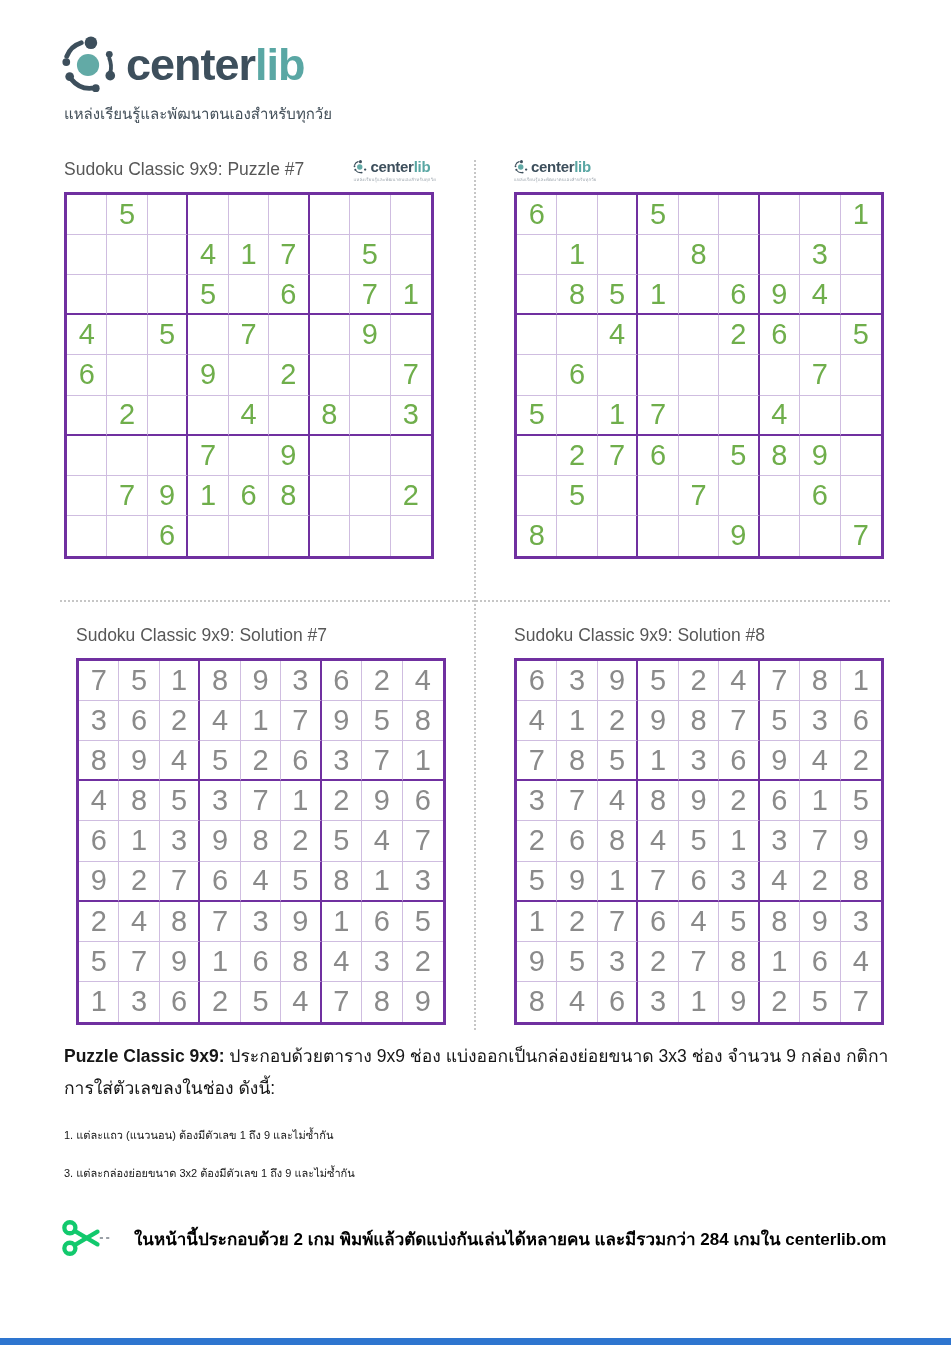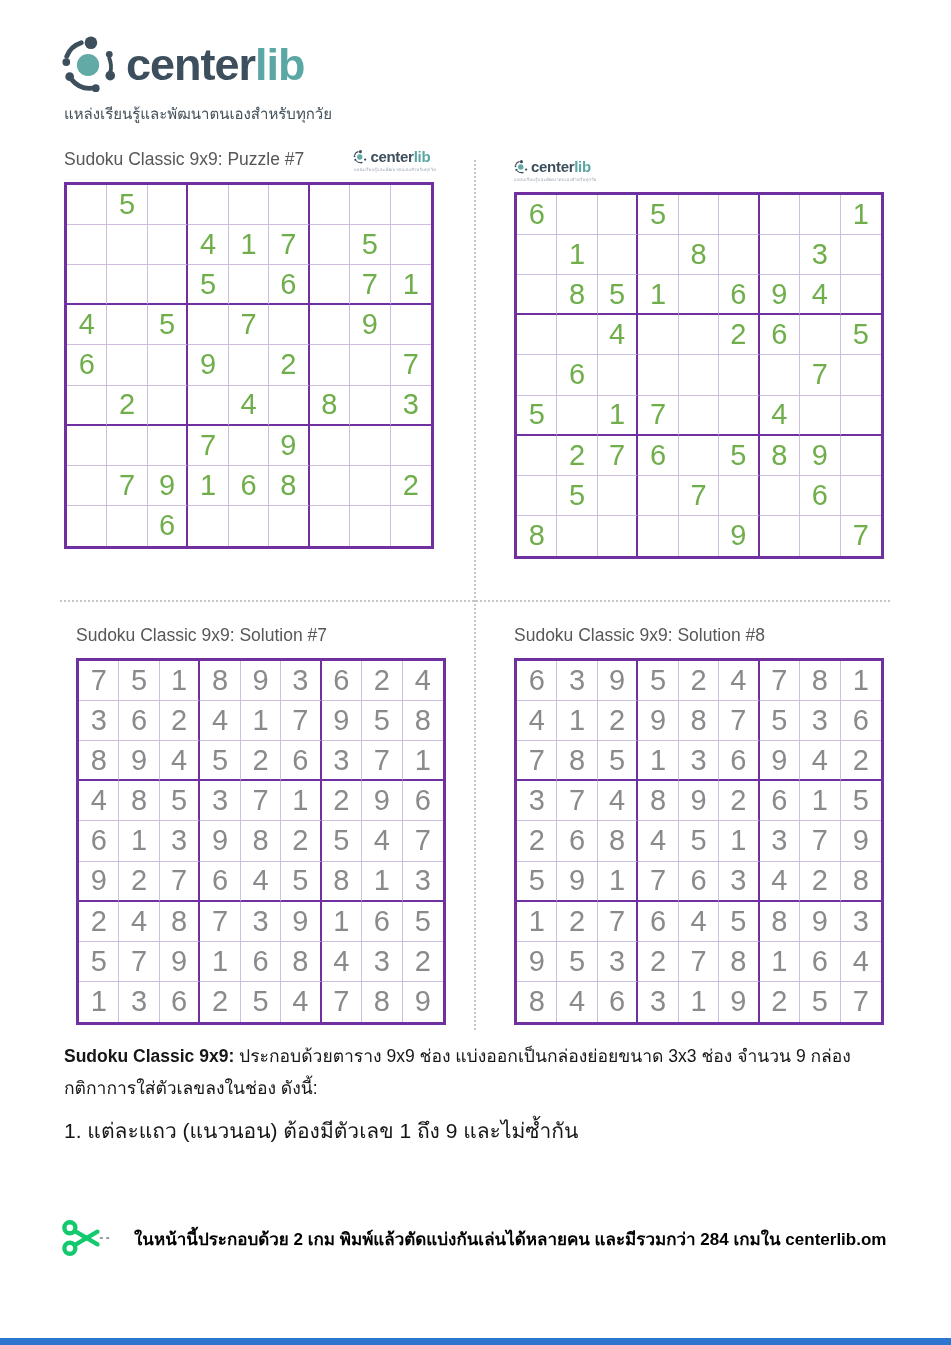--- a/index.html
+++ b/index.html
@@ -19,21 +19,21 @@
   
   .header{position:absolute;left:60px;top:36px;}
   .logo{display:flex;align-items:center;gap:8px;}
   .logo-icon{width:58px;height:58px;}
   .logo-text{font-size:45px;font-weight:700;letter-spacing:-1px;color:var(--brand-dark);}
   .logo-text .lib{color:var(--brand-teal);}
   .tagline{margin-top:8px;margin-left:4px;font-size:15px;color:#44505a;}
 
   
   .quad{position:absolute;width:372px;}
-  .q1{left:64px;top:146px;}
+  .q1{left:64px;top:156px;}
   .q2{left:514px;top:156px;}
   .q3{left:76px;top:622px;}
   .q4{left:514px;top:622px;}
   .sect-head{display:flex;justify-content:space-between;align-items:flex-start;height:36px;}
   .sect-title{font-size:17.5px;color:var(--title-gray);padding-top:3px;}
   .mini-logo{display:flex;flex-direction:column;align-items:flex-start;padding-top:2px;}
   .mini-top{display:flex;align-items:center;gap:3px;}
   .mini-top .logo-icon{width:14px;height:14px;}
   .mini-text{font-size:15px;font-weight:700;letter-spacing:-0.3px;color:var(--brand-dark);}
   .mini-text .lib{color:var(--brand-teal);}
@@ -53,21 +53,21 @@
   .sgrid.solution .cell{color:var(--gray-num);}
 
   
   .div-h{position:absolute;left:60px;top:600px;width:830px;border-top:2px dotted #c6c6c6;}
   .div-v{position:absolute;left:474px;top:160px;height:870px;border-left:2px dotted #c6c6c6;}
 
   
   .instructions{position:absolute;left:64px;top:1040px;width:832px;color:#161616;}
   .intro{font-size:17.5px;line-height:1.85;}
   .intro b{font-weight:700;}
-  .rule{font-size:21px;margin-top:10px;line-height:1.5;}
+  .rule{font-size:11px;margin-top:22px;line-height:1.5;}
 
   
   .footnote{position:absolute;left:62px;top:1216px;display:flex;align-items:center;gap:20px;}
   .scissors{width:52px;height:44px;flex:0 0 auto;}
   .footnote-text{font-size:17px;font-weight:700;color:#000;}
 
   .bottom-bar{position:absolute;left:0;bottom:0;width:100%;height:7px;background:#2e75cf;}
 </style>
 </head>
 <body>
@@ -475,22 +475,23 @@
       <div class="cell">2</div>
       <div class="cell">5</div>
       <div class="cell">7</div>
     </div>
 </div>
 
 <div class="div-h"></div>
 <div class="div-v"></div>
 
 <div class="instructions">
-  <div class="intro"><b>Sudoku Classic 9x9:</b><span> ประกอบด้วยตาราง 9x9 ช่อง แบ่งออกเป็นกล่องย่อยขนาด 3x3 ช่อง จำนวน 9 กล่อง กติกาการใส่ตัวเลขลงในช่อง ดังนี้:</span></div>
+  <div class="intro"><b>Puzzle Classic 9x9:</b><span> ประกอบด้วยตาราง 9x9 ช่อง แบ่งออกเป็นกล่องย่อยขนาด 3x3 ช่อง จำนวน 9 กล่อง กติกาการใส่ตัวเลขลงในช่อง ดังนี้:</span></div>
   <div class="rule">1. แต่ละแถว (แนวนอน) ต้องมีตัวเลข 1 ถึง 9 และไม่ซ้ำกัน</div>
+  <div class="rule">3. แต่ละกล่องย่อยขนาด 3x2 ต้องมีตัวเลข 1 ถึง 9 และไม่ซ้ำกัน</div>
 </div>
 
 <div class="footnote">
   <svg class="scissors" viewBox="0 0 66 48">
     <g stroke="#12c96d" stroke-width="5.5" fill="none" stroke-linecap="round">
       <circle cx="10" cy="11" r="7"></circle>
       <circle cx="10" cy="37" r="7"></circle>
       <line x1="16" y1="15" x2="45" y2="32"></line>
       <line x1="16" y1="33" x2="45" y2="16"></line>
     </g>

